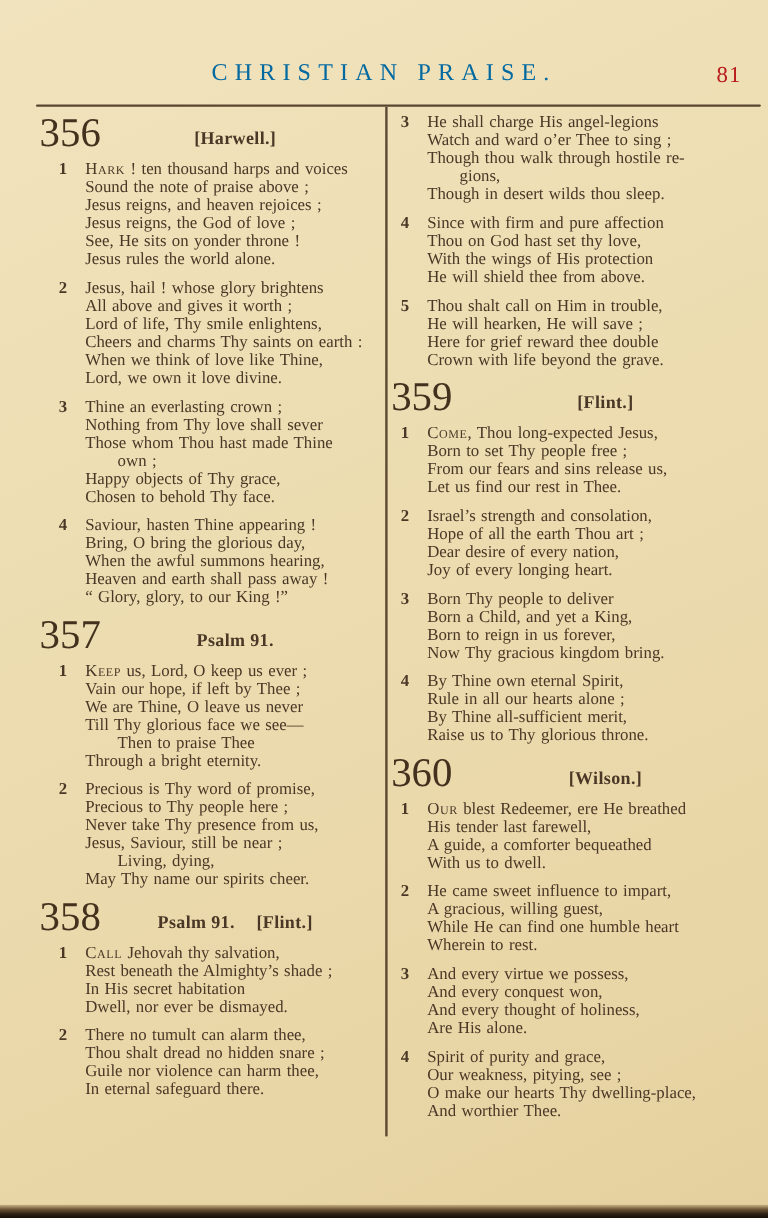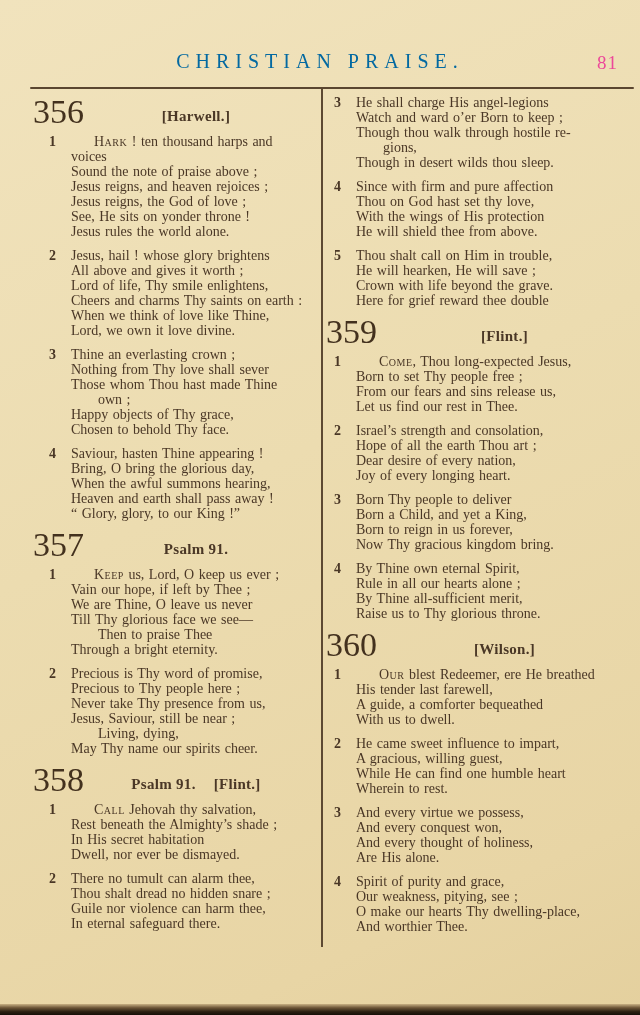--- a/index.html
+++ b/index.html
@@ -8,21 +8,21 @@
     font-family:"Liberation Serif","DejaVu Serif",serif;
     background:linear-gradient(155deg,#f1e3bd 0%,#ecdcb0 45%,#e8d5a5 85%,#e4d09e 100%);
     color:#4a3726;
   }
   .page{position:absolute;inset:0;}
   .running-head{
     position:absolute;top:50px;left:0;right:0;height:26px;
     text-align:center;font-size:20px;letter-spacing:6px;color:#0369a1;
   }
   .page-num{
-    position:absolute;top:52px;right:22px;font-size:19px;letter-spacing:1px;color:#ec4899;
+    position:absolute;top:52px;right:22px;font-size:19px;letter-spacing:1px;color:#b91c1c;
   }
   .head-rule{
     position:absolute;top:87px;left:30px;right:6px;height:2px;
     background:#5a4630;border-radius:1px;
   }
   .col-divider{
     position:absolute;top:89px;left:321px;width:2px;height:858px;
     background:#5d4932;
   }
   .columns{
@@ -34,21 +34,21 @@
   .col-r{flex:1;padding-left:5px;box-sizing:border-box;}
   .hymn-head{display:flex;align-items:flex-end;margin:2px 0 7px;}
   .hymn-num{font-size:34px;line-height:30px;color:#43311e;flex:none;}
   .hlabels{flex:1;text-align:center;padding-bottom:3px;}
   .hlabel{font-weight:bold;font-size:15px;letter-spacing:.3px;display:inline-block;margin:0 9px;}
   .verse{display:flex;margin:0 0 9px;}
   .vn{flex:none;width:38px;padding-left:16px;box-sizing:border-box;font-weight:bold;}
   .col-r .vn{width:30px;padding-left:8px;}
   .vlines{flex:1;min-width:0;}
   .vl{white-space:pre-wrap;word-spacing:1px;}
-  .sc{font-variant:small-caps;letter-spacing:.5px;margin-left:23px;}
+  .sc{font-variant:small-caps;letter-spacing:.5px;}
   .bottom-shadow{
     position:absolute;left:0;right:0;bottom:0;height:11px;
     background:linear-gradient(#c9b184 0%,#6b5436 35%,#2c2012 70%,#171008 100%);
   }
 </style>
 </head>
 <body>
 
 <div class="page">
   <div class="running-head">CHRISTIAN PRAISE.</div>
@@ -158,42 +158,42 @@
             </div>
           </div>
         </div>
       </div>
     <div class="col col-r" id="col-right">
         <div class="hymn">
           <div class="verse">
             <div class="vn">3</div>
             <div class="vlines">
               <div class="vl">He shall charge His angel-legions</div>
-              <div class="vl">Watch and ward o’er Born to keep ;</div>
+              <div class="vl">Watch and ward o’er Thee to sing ;</div>
               <div class="vl">Though thou walk through hostile re-</div>
               <div class="vl">      gions,</div>
               <div class="vl">Though in desert wilds thou sleep.</div>
             </div>
           </div>
           <div class="verse">
             <div class="vn">4</div>
             <div class="vlines">
               <div class="vl">Since with firm and pure affection</div>
               <div class="vl">Thou on God hast set thy love,</div>
               <div class="vl">With the wings of His protection</div>
               <div class="vl">He will shield thee from above.</div>
             </div>
           </div>
           <div class="verse">
             <div class="vn">5</div>
             <div class="vlines">
               <div class="vl">Thou shalt call on Him in trouble,</div>
               <div class="vl">He will hearken, He will save ;</div>
+              <div class="vl">Here for grief reward thee double</div>
               <div class="vl">Crown with life beyond the grave.</div>
-              <div class="vl">Here for grief reward thee double</div>
             </div>
           </div>
         </div>
         <div class="hymn">
           <div class="hymn-head">
             <span class="hymn-num">359</span>
             <span class="hlabels"><span class="hlabel">[Flint.]</span></span>
           </div>
           <div class="verse">
             <div class="vn">1</div>

